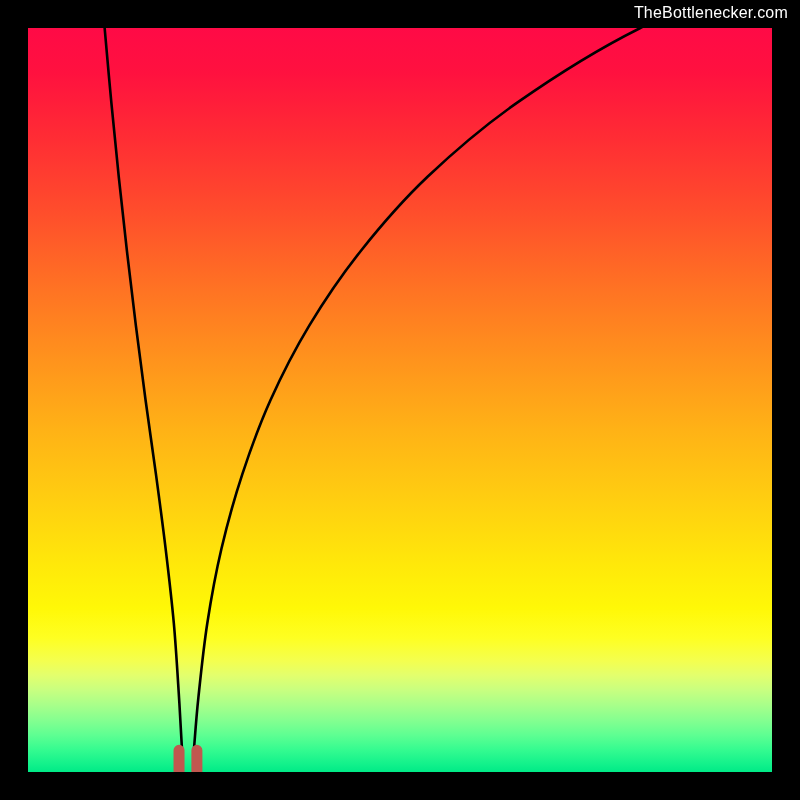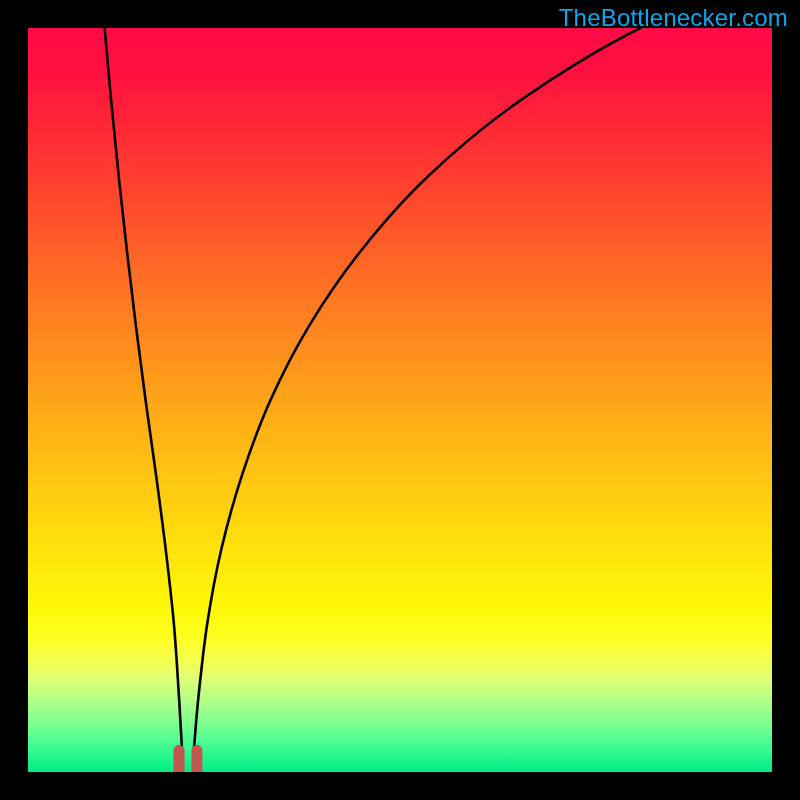--- a/index.html
+++ b/index.html
@@ -54,22 +54,22 @@
   }
   svg.curve {
     position: absolute;
     left: 0; top: 0;
     width: 744px; height: 744px;
   }
   .watermark {
     position: absolute;
     top: 4px;
     right: 12px;
-    color: #0ea5e9;
-    font-size: 24px;
+    color: #ffffff;
+    font-size: 16px;
     letter-spacing: 0.2px;
     font-weight: 500;
   }
 </style>
 </head>
 <body>
 
 <div class="frame">
   <div class="plot-area">
     <div class="gradient-bg"></div>

